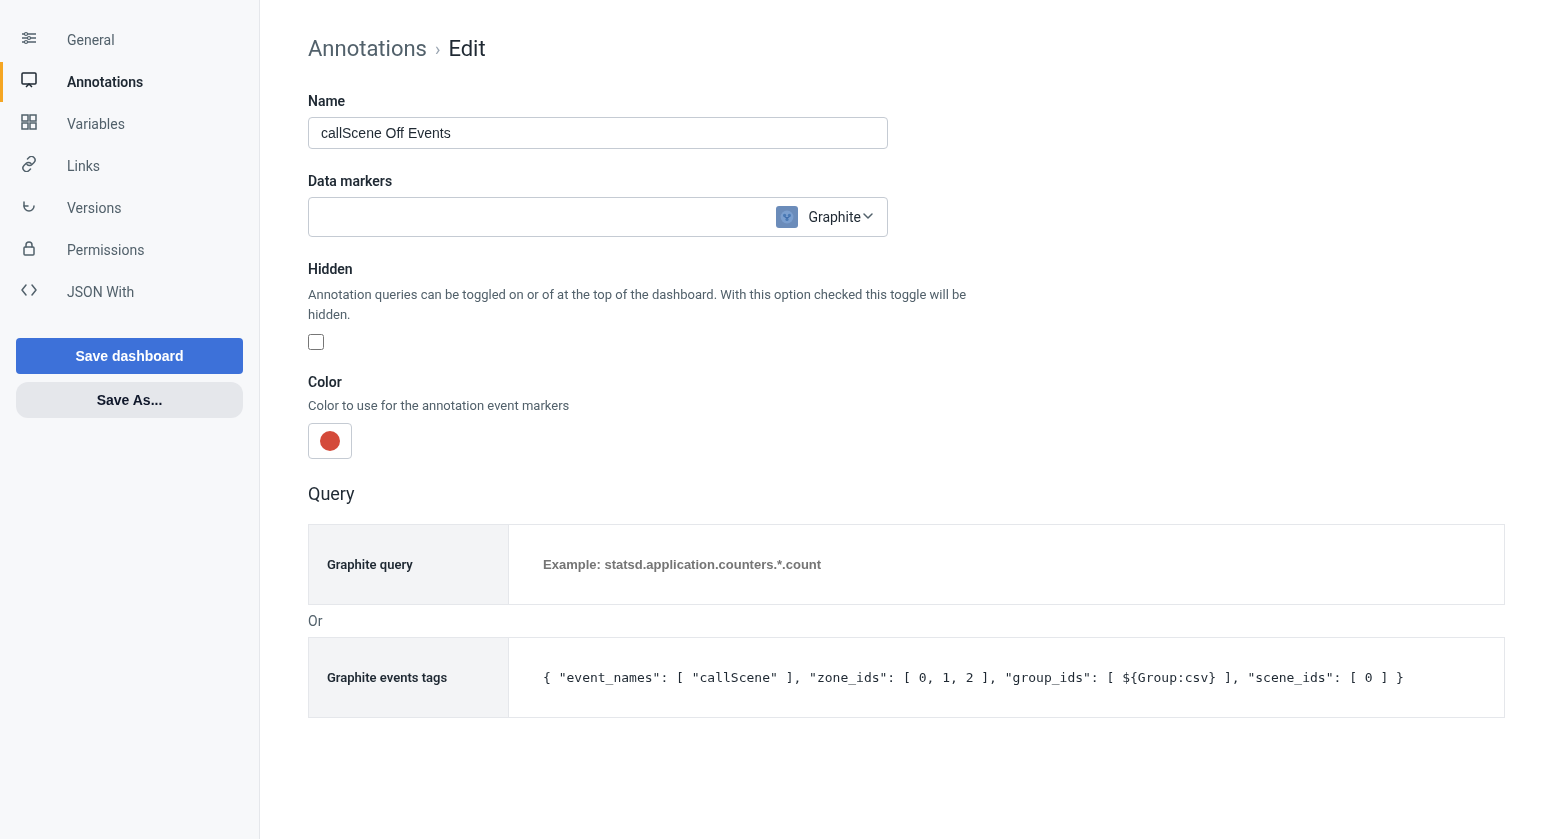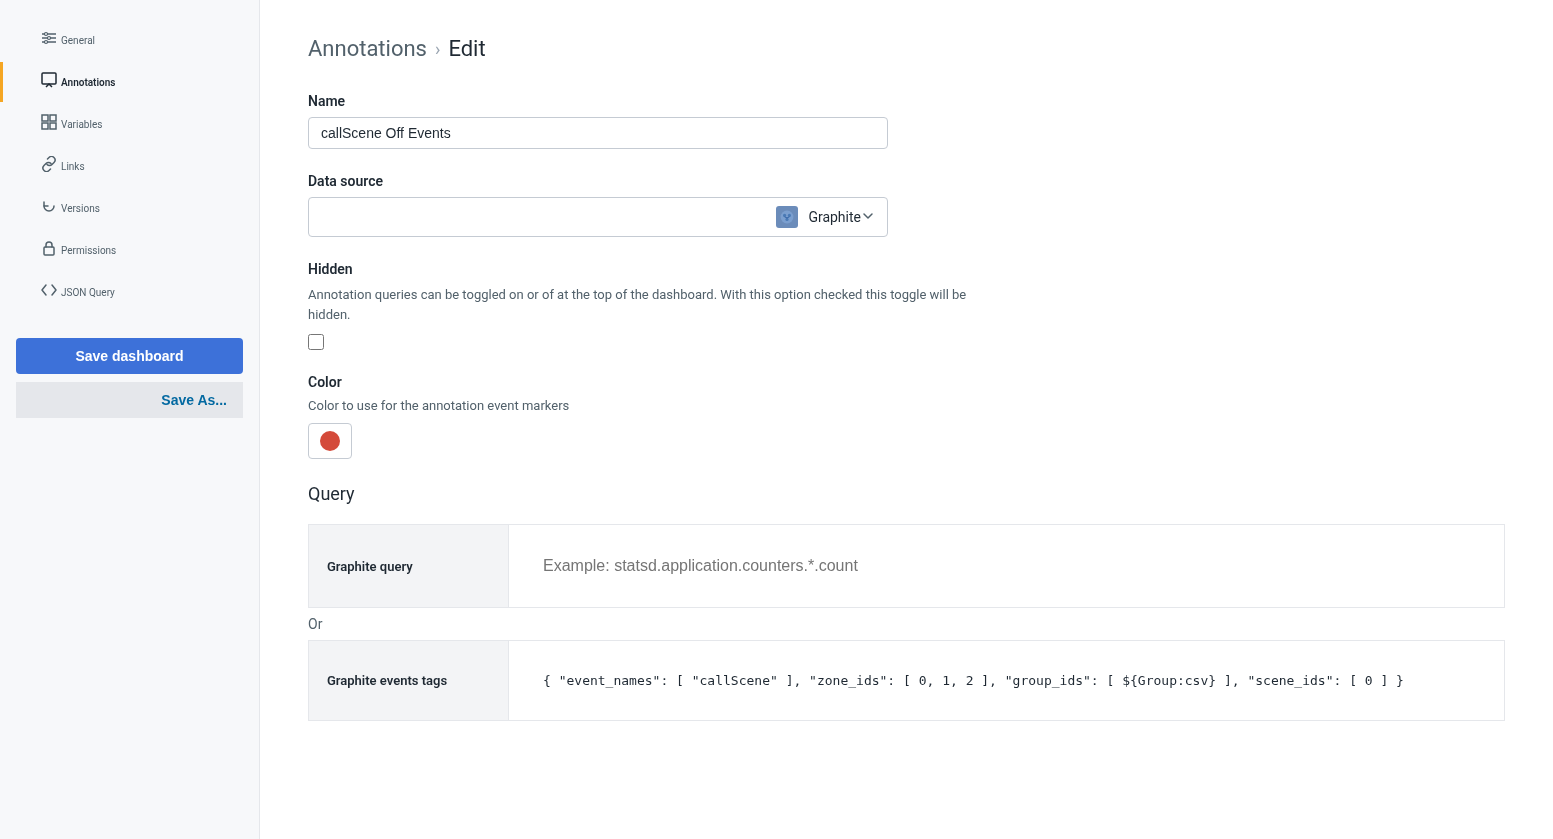--- a/index.html
+++ b/index.html
@@ -19,24 +19,24 @@
       background: #f7f8fa;
       border-right: 1px solid #e5e7eb;
       padding: 20px 0;
       display: flex;
       flex-direction: column;
       gap: 2px;
     }
     .sidebar-item {
       display: flex;
       align-items: center;
-      gap: 2px;
-      padding: 10px 36px;
-      cursor: pointer;
-      font-size: 10px;
+      gap: 28px;
+      padding: 10px 16px;
+      cursor: pointer;
+      font-size: 14px;
       color: #52616b;
       border-left: 3px solid transparent;
       position: relative;
     }
     .sidebar-item.active {
       color: #1f2933;
       font-weight: 600;
       border-left: 3px solid #f5a623;
       background: transparent;
     }
@@ -58,29 +58,28 @@
       border: none;
       border-radius: 4px;
       padding: 10px 10px;
       font-size: 14px;
       font-weight: 600;
       cursor: pointer;
       width: 100%;
     }
     .btn-save-as {
       background: #e5e7eb;
-      color: #0369a1;
+      color: #0f172a;
       border: none;
-      border-radius: 0;
+      border-radius: 12px;
       padding: 10px 16px;
       font-size: 14px;
       font-weight: 600;
       cursor: pointer;
       width: 100%;
-      text-align: right;
     }
 
     
     .main {
       flex: 1;
       background: #fff;
       padding: 36px 48px;
       overflow-y: auto;
     }
 
@@ -237,23 +236,24 @@
     }
     .query-value-cell {
       padding: 2px 0;
       background: #fff;
     }
     .query-value-cell input {
       width: 100%;
       border: none;
       outline: none;
       padding: 14px 16px;
-      font-size: 16px;
+      font-size: 13px;
       color: #52616b;
       background: transparent;
+      font-weight: bold;
     }
     .query-value-cell .value-text {
       padding: 14px 16px;
       font-size: 13px;
       color: #1f2933;
       font-family: monospace;
       word-break: break-all;
     }
 
     .or-row {
@@ -335,21 +335,21 @@
     <span>Permissions</span>
   </div>
 
   <div class="sidebar-item">
     <span class="icon">
       <svg width="16" height="16" viewBox="0 0 16 16" fill="none">
         <path d="M5 3L1 8L5 13" stroke="#52616b" stroke-width="1.5" stroke-linecap="round" stroke-linejoin="round"></path>
         <path d="M11 3L15 8L11 13" stroke="#52616b" stroke-width="1.5" stroke-linecap="round" stroke-linejoin="round"></path>
       </svg>
     </span>
-    <span>JSON Query</span>
+    <span>JSON With</span>
   </div>
 
   <div class="sidebar-buttons">
     <button class="btn-save">Save dashboard</button>
     <button class="btn-save-as">Save As...</button>
   </div>
 </nav>
 
 <main class="main">
 
@@ -358,21 +358,21 @@
     <span class="sep">›</span>
     <span class="current">Edit</span>
   </div>
 
   <div class="form-group">
     <label class="form-label">Name</label>
     <input type="text" class="form-input" value="callScene Off Events" style="">
   </div>
 
   <div class="form-group">
-    <label class="form-label">Data source</label>
+    <label class="form-label">Data markers</label>
     <div class="datasource-select">
       <div class="ds-left">
         <div class="ds-icon">
           <svg viewBox="0 0 20 20" fill="none" xmlns="http://www.w3.org/2000/svg">
             <circle cx="10" cy="10" r="8" fill="#7b9fcf"></circle>
             <circle cx="7" cy="8" r="2" fill="#4a7ab5"></circle>
             <circle cx="13" cy="8" r="2" fill="#4a7ab5"></circle>
             <circle cx="10" cy="13" r="2" fill="#4a7ab5"></circle>
             <line x1="7" y1="10" x2="10" y2="11" stroke="#2a5a9f" stroke-width="1"></line>
             <line x1="13" y1="10" x2="10" y2="11" stroke="#2a5a9f" stroke-width="1"></line>

